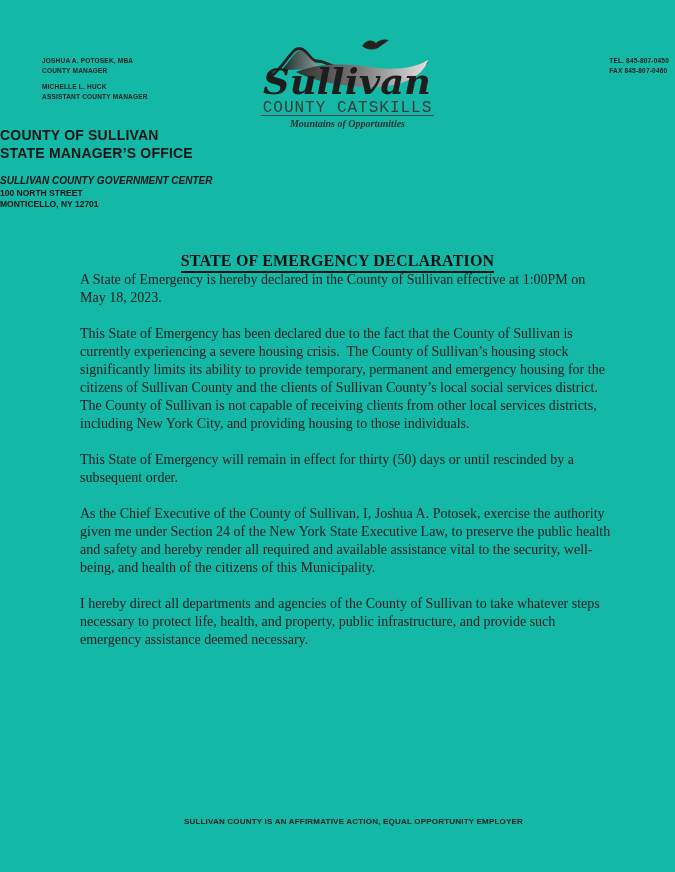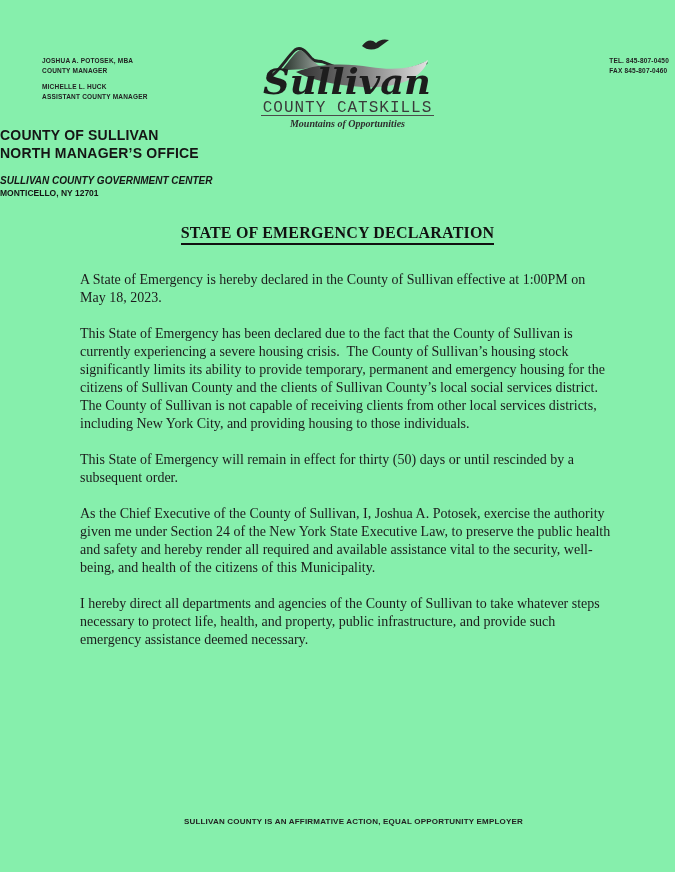--- a/index.html
+++ b/index.html
@@ -1,19 +1,19 @@
 <!DOCTYPE html>
 <html><head>
 <meta charset="utf-8">
 <style>
   html,body{margin:0;padding:0;background:#ffffff;}
   .page{
     position:relative;
     width:675px;height:872px;
-    background:#86efac;
+    background:#14b8a6;
     font-family:"Liberation Serif", serif;
     color:#1d1d1d;
     overflow:hidden;
     border-right:1px solid #e4e4e4;
   }
   
   .officials{
     position:absolute;top:56px;left:42px;
     font-family:"Liberation Sans", sans-serif;
     font-weight:bold;font-size:6.5px;line-height:9.5px;
@@ -52,21 +52,21 @@
   .letterhead{
     position:absolute;top:127px;left:0;right:0;
     text-align:left;
     font-family:"Liberation Sans", sans-serif;
     font-weight:bold;color:#151515;
   }
   .lh-org,.lh-office{font-size:14px;line-height:17.5px;letter-spacing:.2px;}
   .lh-building{font-size:10px;line-height:14px;margin-top:12px;font-style:italic;}
   .lh-small{font-size:8.5px;line-height:11.3px;}
   
-  .doc-title-row{position:absolute;top:224px;left:0;right:0;text-align:center;}
+  .doc-title-row{position:absolute;top:252px;left:0;right:0;text-align:center;}
   .doc-title{
     display:inline-block;
     font-family:"Liberation Serif", serif;
     font-weight:bold;font-size:16px;color:#111;
     border-bottom:2px solid #111;padding-bottom:1px;
     letter-spacing:.2px;
   }
   
   .body-text{
     position:absolute;top:271px;left:80px;width:532px;
@@ -124,22 +124,23 @@
       <path d="M34,36 C60,26 88,28 108,31 C134,35 152,32 166,24 C160,44 132,53 100,51 C70,49 47,43 34,36 Z" fill="url(#mg)"></path>
 
       <text x="1" y="58" font-family="'DejaVu Serif', serif" font-style="italic" font-weight="bold" font-size="36" fill="#1d1d1d" textLength="168" lengthAdjust="spacingAndGlyphs">Sullivan</text>
     </svg>
     <div class="logo-subtitle">COUNTY CATSKILLS</div>
     <div class="logo-tagline">Mountains of Opportunities</div>
   </div>
 
   <div class="letterhead">
     <div class="lh-org">COUNTY OF SULLIVAN</div>
-    <div class="lh-office">NORTH MANAGER’S OFFICE</div>
+    <div class="lh-office">STATE MANAGER’S OFFICE</div>
     <div class="lh-building">SULLIVAN COUNTY GOVERNMENT CENTER</div>
+    <div class="lh-small">100 NORTH STREET</div>
     <div class="lh-small">MONTICELLO, NY 12701</div>
   </div>
 
   <div class="doc-title-row">
     <span class="doc-title">STATE OF EMERGENCY DECLARATION</span>
   </div>
 
   <div class="body-text">
     <p>A State of Emergency is hereby declared in the County of Sullivan effective at 1:00PM on May 18, 2023.</p>
     <p>This State of Emergency has been declared due to the fact that the County of Sullivan is currently experiencing a severe housing crisis.  The County of Sullivan’s housing stock significantly limits its ability to provide temporary, permanent and emergency housing for the citizens of Sullivan County and the clients of Sullivan County’s local social services district.  The County of Sullivan is not capable of receiving clients from other local services districts, including New York City, and providing housing to those individuals.</p>

